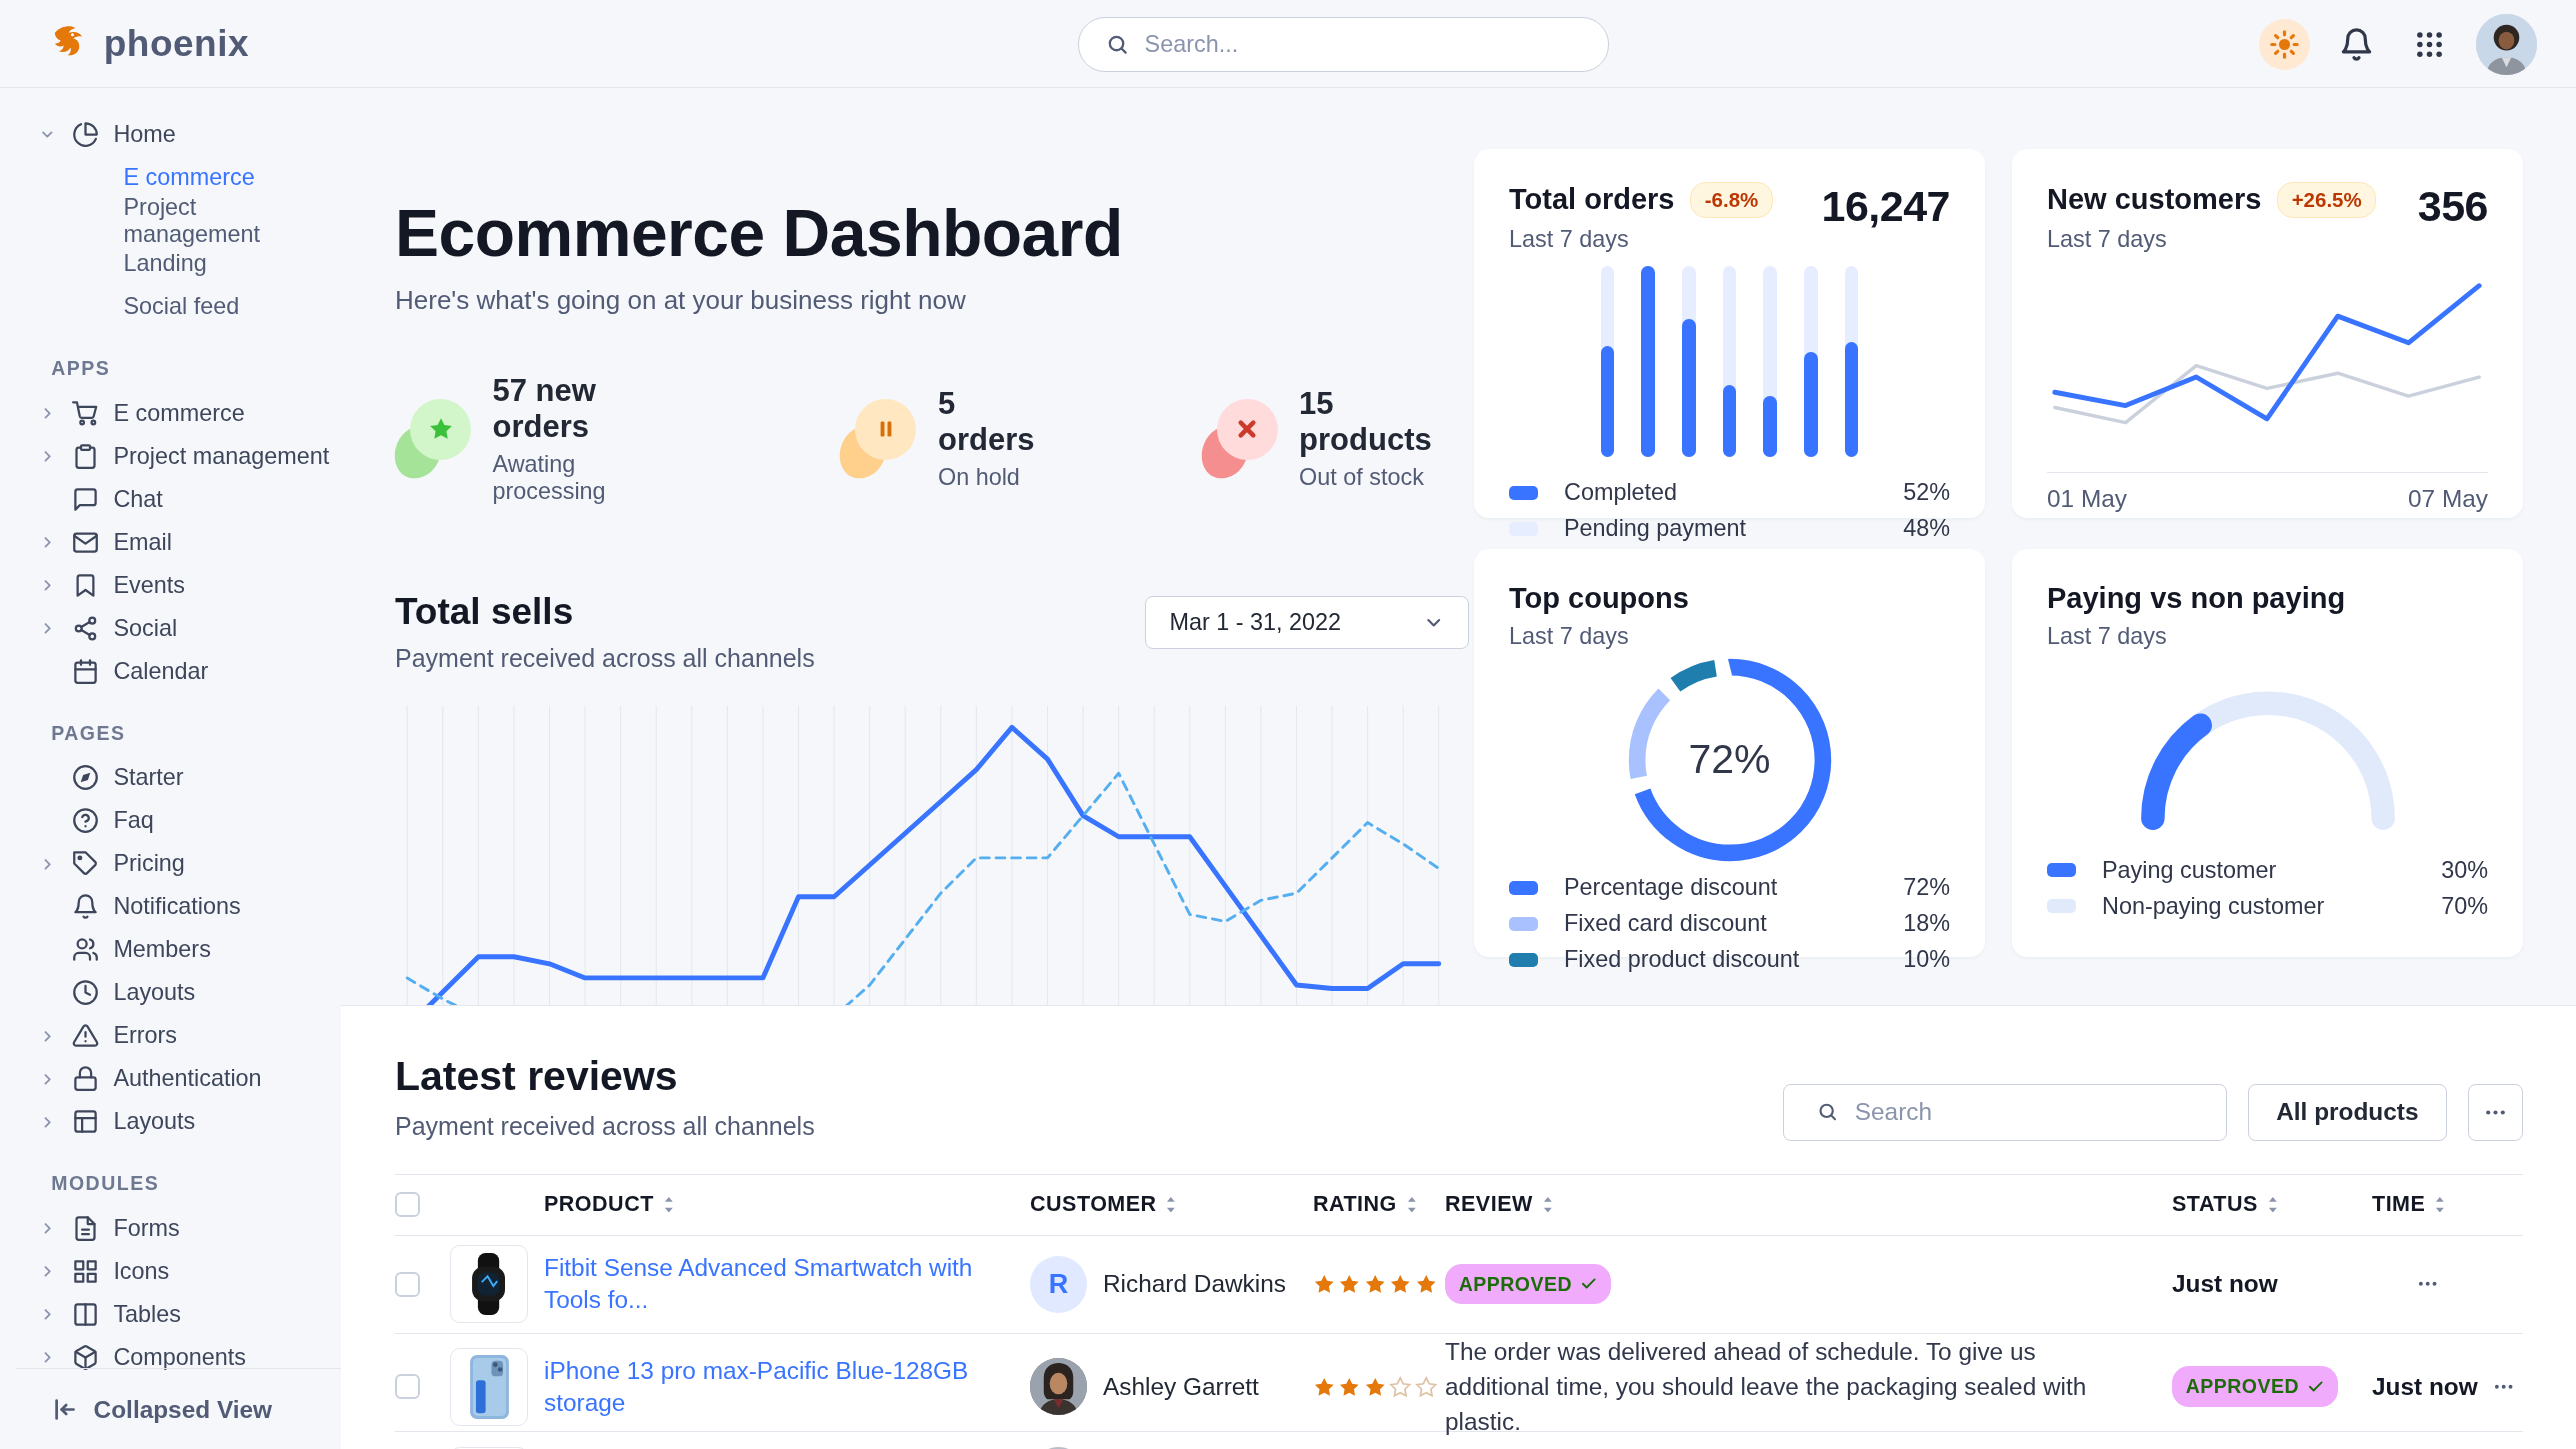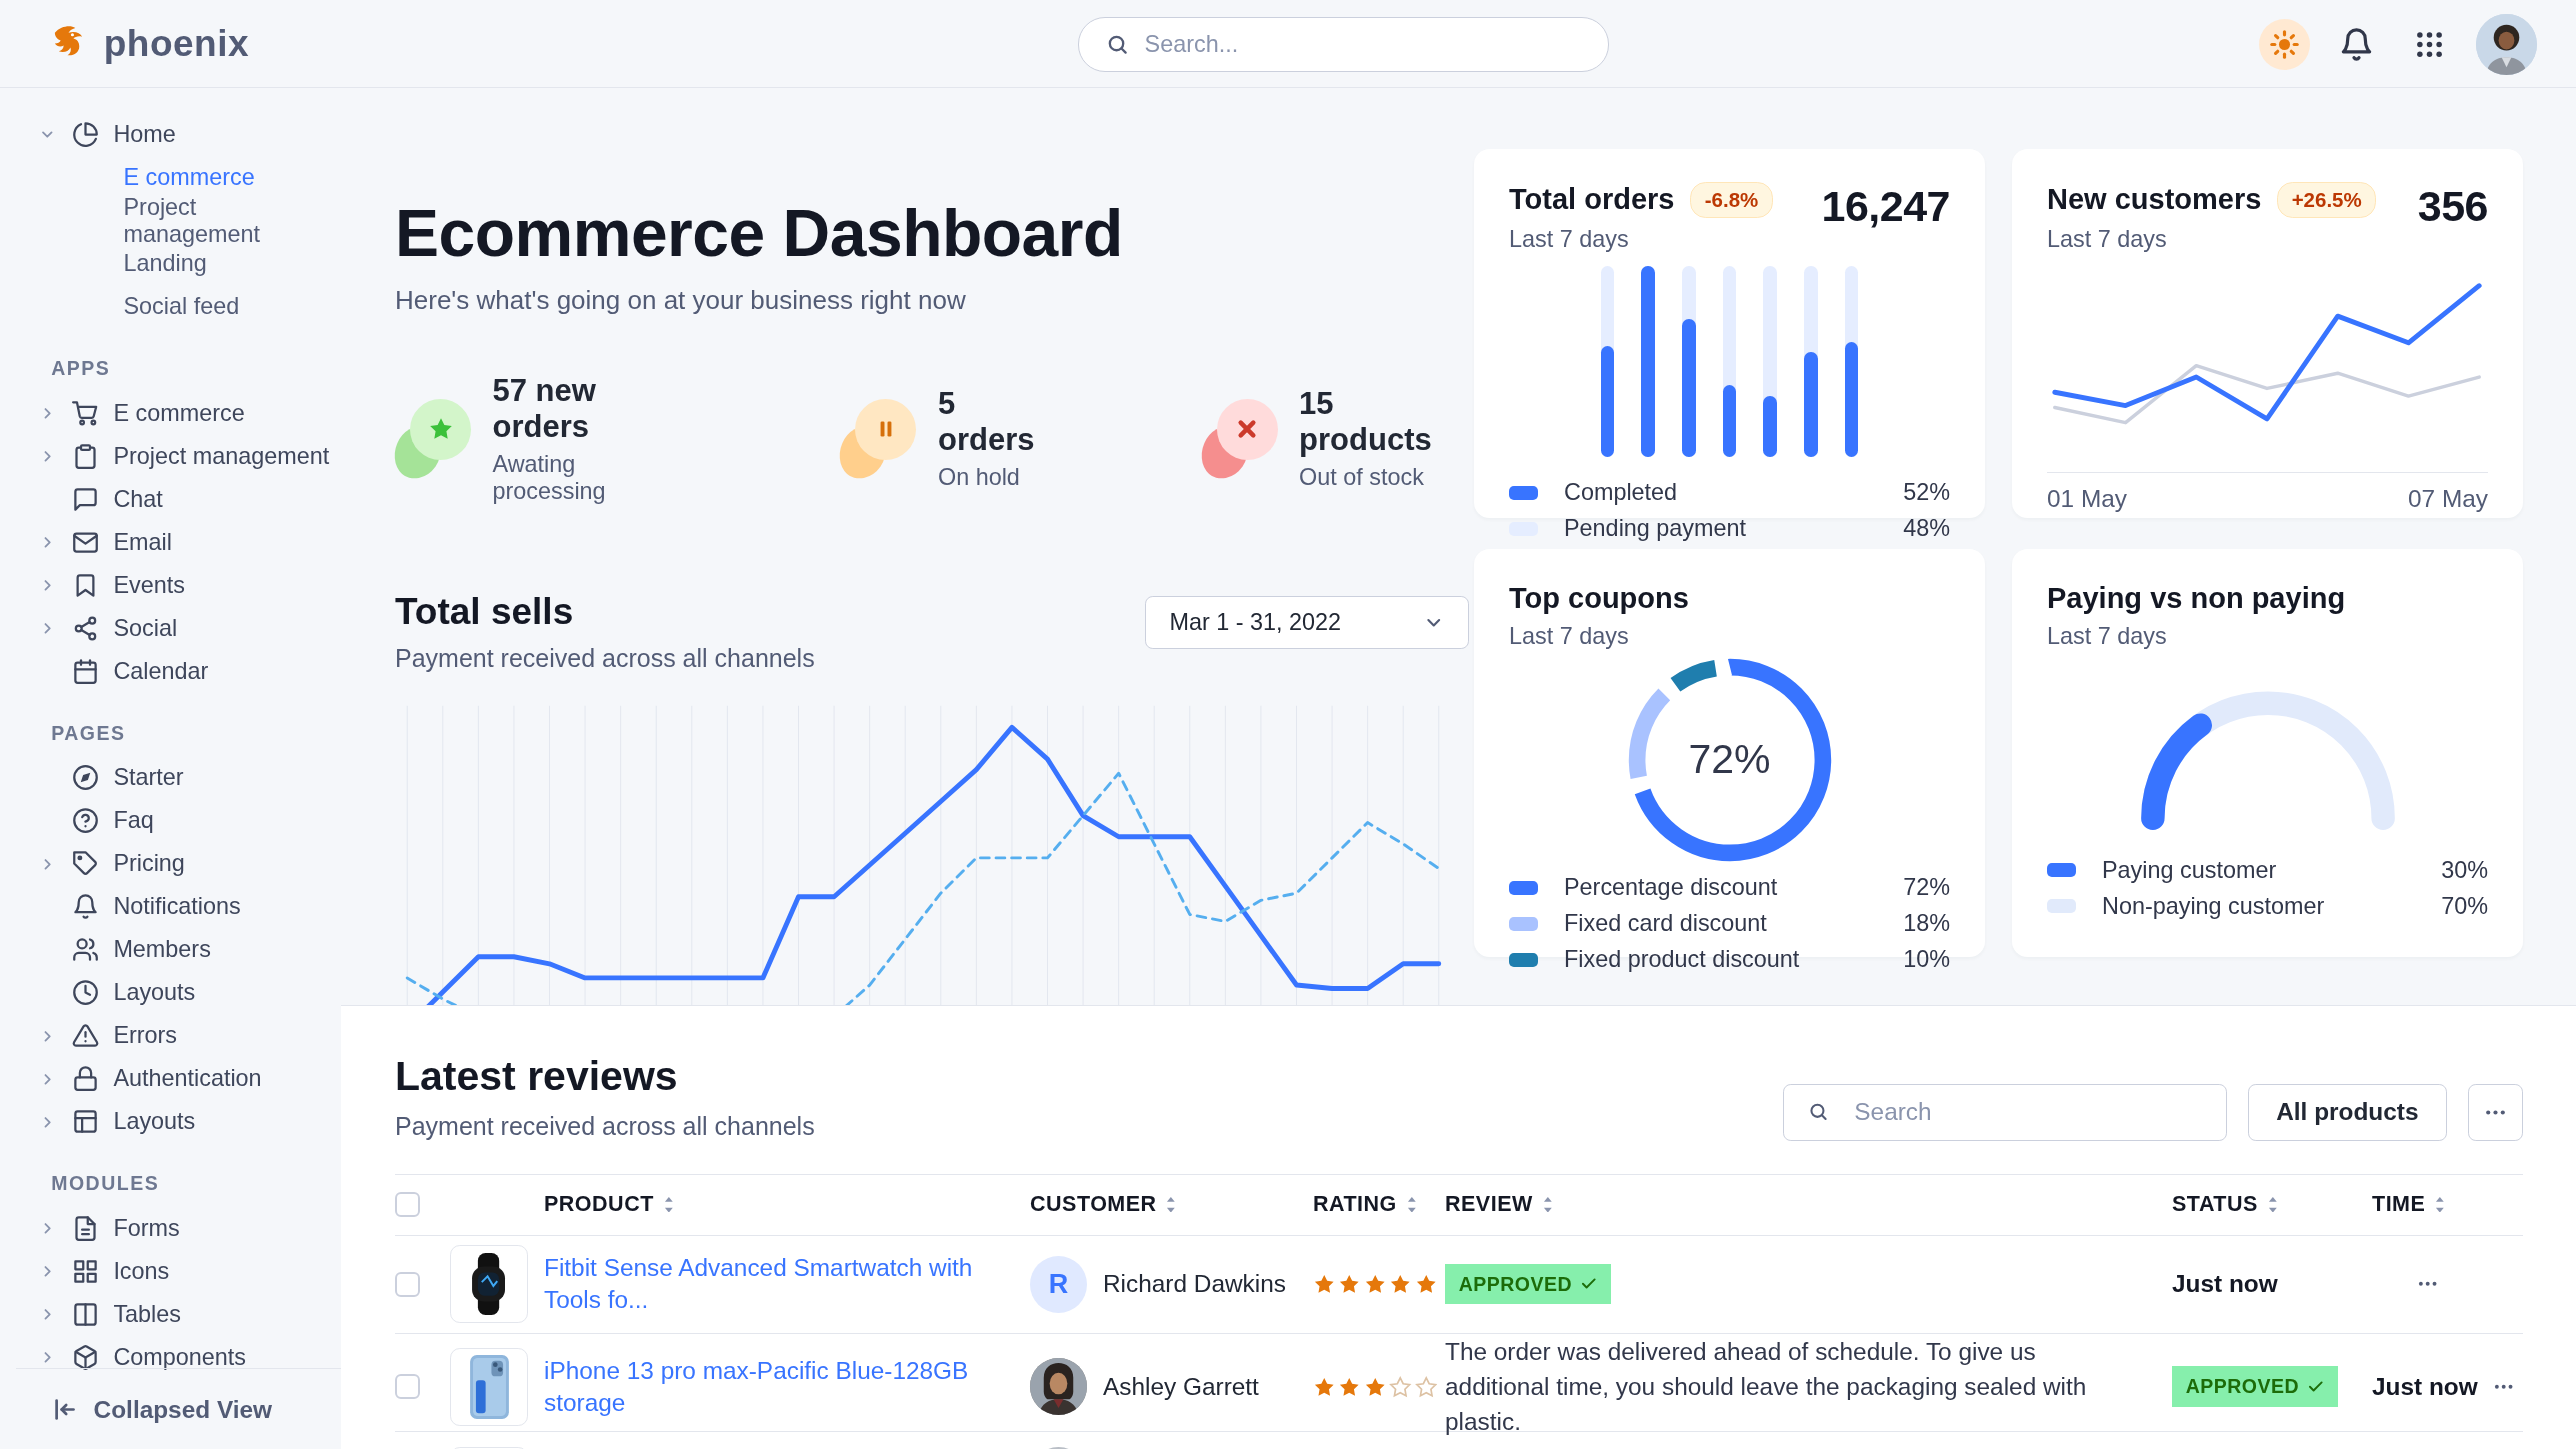--- a/index.html
+++ b/index.html
@@ -87,21 +87,21 @@
   .donut-center{position:absolute; font-size:41px; color:var(--text);}
   .gauge-wrap{flex:1; display:flex; align-items:center; justify-content:center;}
 
   
   .reviews{position:absolute; left:341px; top:1005px; width:2235px; height:444px; background:#fff;
     border-top:1px solid var(--border); padding:47px 53px 0 54px;}
   .rev-head{display:flex; align-items:flex-end;}
   .rev-title{font-size:41px; font-weight:800; color:var(--dark);}
   .rev-controls{margin-left:auto; display:flex; gap:21.5px; align-items:center;}
   .rev-search{width:444px; height:57px; border:1px solid var(--border2); border-radius:7.8px; background:#fff;
-    display:flex; align-items:center; gap:26px; padding:0 24px;}
+    display:flex; align-items:center; gap:17px; padding:0 33px;}
   .rev-search input{border:none; outline:none; font-size:24.4px; color:var(--muted); width:100%; background:transparent; font-family:"Liberation Sans", sans-serif;}
   .rev-search input::placeholder{color:#8A94AD;}
   .btn{height:57px; background:#fff; border:1px solid var(--border2); border-radius:7.8px; font-size:24.4px; font-weight:700;
     color:#222834; display:flex; align-items:center; justify-content:center; padding:0 27px; cursor:pointer;}
   .btn.sm{width:55px; padding:0; color:#525B75;}
   .tbl{margin-top:33px;}
   .trow{display:grid; grid-template-columns:55px 94px 486px 73px 210px 132px 727px 200px 112px 1fr; align-items:center;}
   .thead{height:62px; border-top:1px solid var(--border); border-bottom:1px solid var(--border);}
   .th{font-size:21.5px; font-weight:700; color:var(--dark); letter-spacing:0.5px; display:flex; align-items:center; gap:7.8px;}
   .tr{height:98px; border-bottom:1px solid var(--border);}
@@ -109,22 +109,22 @@
   .cb{width:25px; height:25px; border:2px solid var(--border2); border-radius:5.9px; background:#fff; cursor:pointer;}
   .thumb{width:78px; height:78px; border:1px solid var(--border); border-radius:9.8px; background:#fff;
     display:flex; align-items:center; justify-content:center; overflow:hidden;}
   .plink{font-size:24.4px; color:var(--primary); cursor:pointer; padding-right:29px; line-height:1.3;}
   .avatar-i{width:57px; height:57px; border-radius:50%; background:#E0E9FF; color:var(--primary); font-weight:700;
     font-size:27px; display:flex; align-items:center; justify-content:center;}
   .avatar-p{width:57px; height:57px; border-radius:50%; overflow:hidden; background:#87827E;}
   .cname{font-size:24.4px; color:#222834;}
   .stars{display:flex; gap:2.9px;}
   .rev-text{font-size:24.4px; color:var(--text); line-height:1.45; padding-right:59px;}
-  .pill{display:inline-flex; align-items:center; gap:7.8px; background:#86efac; color:#1C6C09; font-size:19.5px; font-weight:700;
-    letter-spacing:0.5px; border-radius:0; padding:8.8px 13.7px;}
+  .pill{display:inline-flex; align-items:center; gap:7.8px; background:#f0abfc; color:#1C6C09; font-size:19.5px; font-weight:700;
+    letter-spacing:0.5px; border-radius:17px; padding:8.8px 13.7px;}
   .time{font-size:24.4px; font-weight:600; color:var(--dark);}
   .dots{color:#525B75; cursor:pointer; display:flex; justify-content:center;}
 </style>
 </head>
 <body>
 
 <div class="topbar">
   <div class="logo">
     <svg width="41" height="41" viewBox="0 0 42 42">
       <path d="M6 10c6-7 16-8 21-5-4 1-6 3-7 5 6-2 12 0 14 4-4-1-7 0-9 2 4 1 6 4 6 8 0 6-6 10-12 9 3-2 4-5 3-8-2 4-7 6-12 4 3-1 5-3 5-6-3 2-7 1-9-2 3 0 5-1 6-3-3-1-6-4-6-8z" fill="#E5780B"></path>

